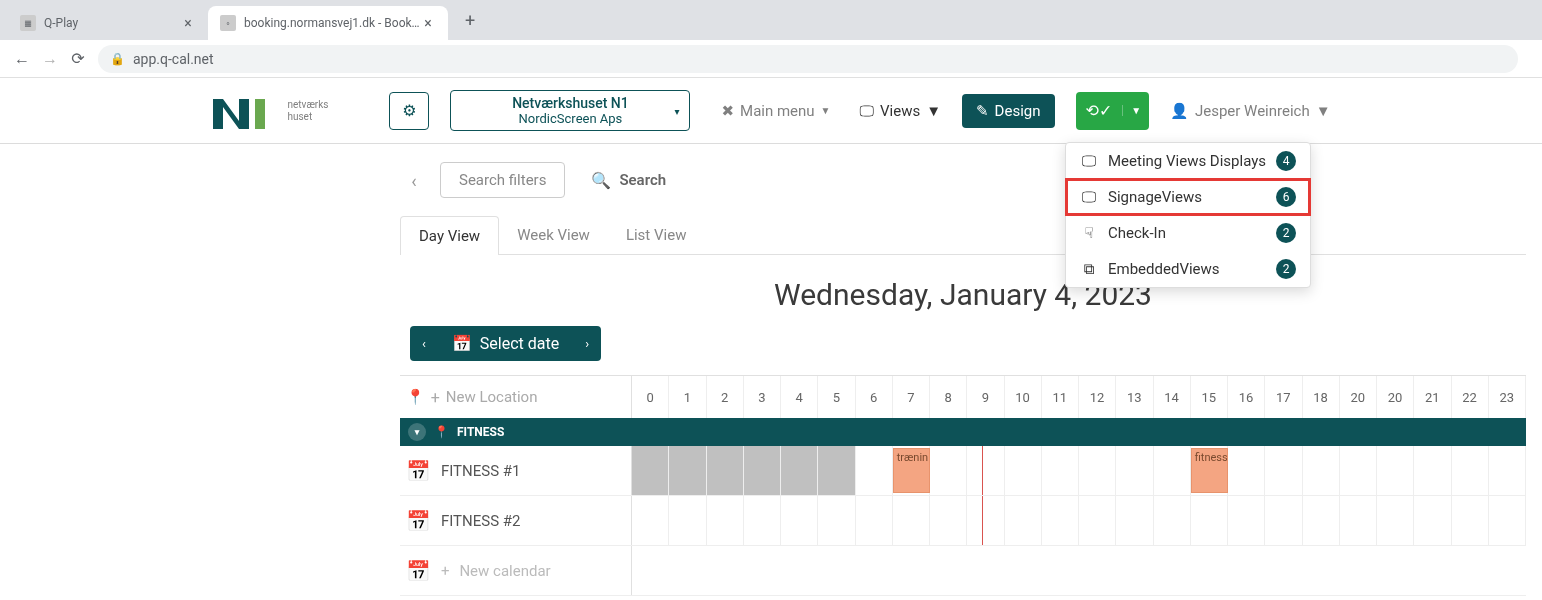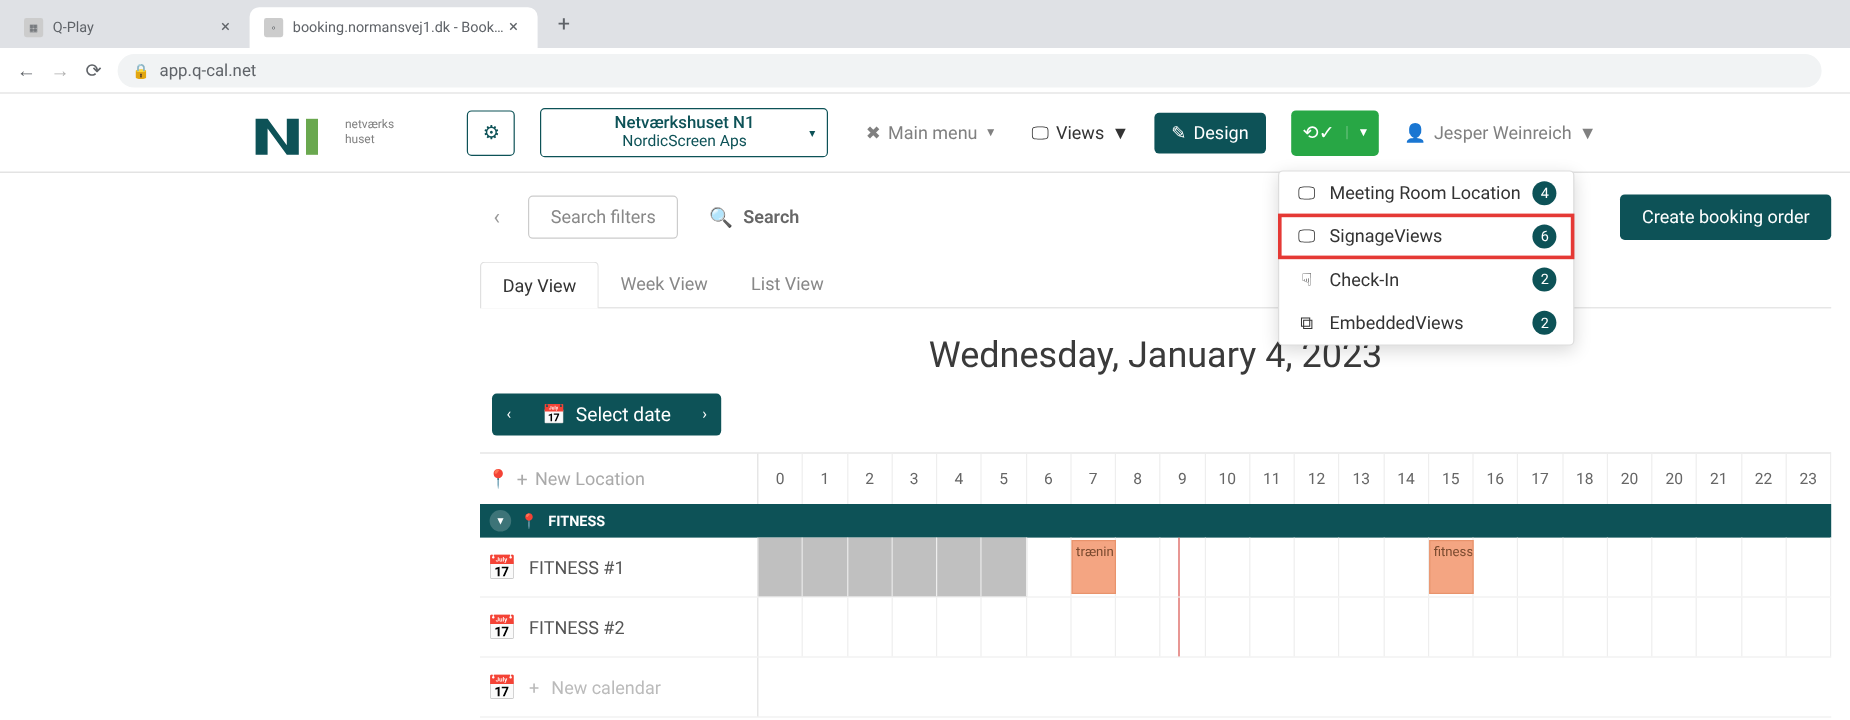--- a/index.html
+++ b/index.html
@@ -143,21 +143,21 @@
     <span>👤</span>
     <span>Jesper Weinreich</span>
     <span class="caret">▼</span>
   </div>
 </div>
 <div class="divider"></div>
 
 <div class="dropdown" style="top:142px;left:1065px">
   <div class="dropdown-item">
     <span class="dd-item-icon">🖵</span>
-    <span>Meeting Room Location</span>
+    <span>Meeting Views Displays</span>
     <span class="badge">4</span>
   </div>
   <div class="dropdown-item hl">
     <span class="dd-item-icon">🖵</span>
     <span>SignageViews</span>
     <span class="badge">6</span>
   </div>
   <div class="dropdown-item">
     <span class="dd-item-icon">☟</span>
     <span>Check-In</span>
@@ -170,21 +170,20 @@
   </div>
 </div>
 
 <div class="toolbar">
   <div class="back-chev">‹</div>
   <div class="filters-btn">Search filters</div>
   <div class="search-wrap">
     <span>🔍</span>
     <input placeholder="Search" style="">
   </div>
-  <div class="create-btn">Create booking order</div>
 </div>
 
 <div class="content">
   <div class="tabs-row">
     <div class="tab-item active">Day View</div>
     <div class="tab-item">Week View</div>
     <div class="tab-item">List View</div>
   </div>
 
   <div class="date-title">Wednesday, January 4, 2023</div>

